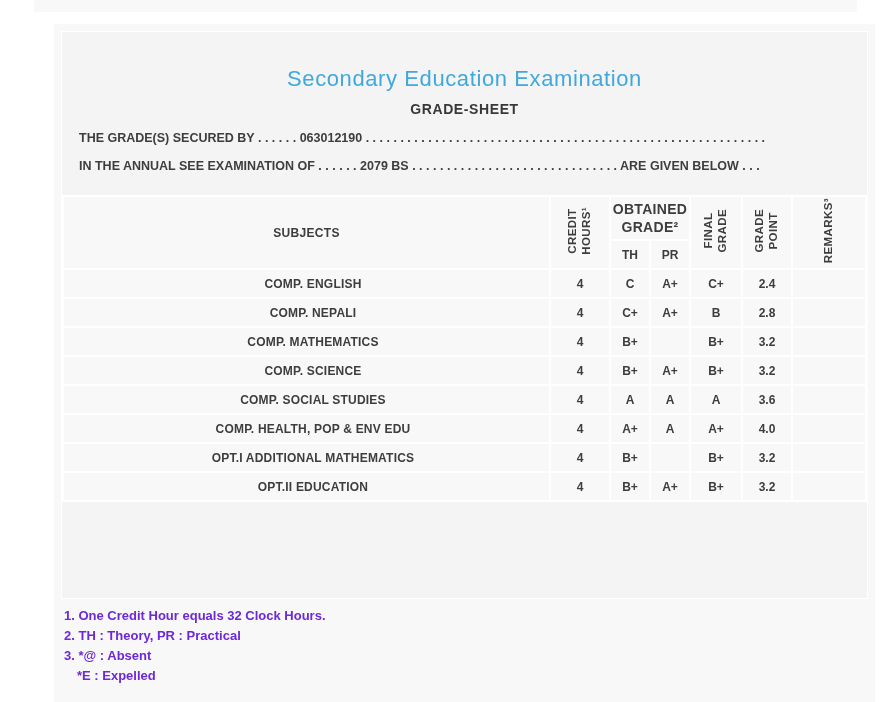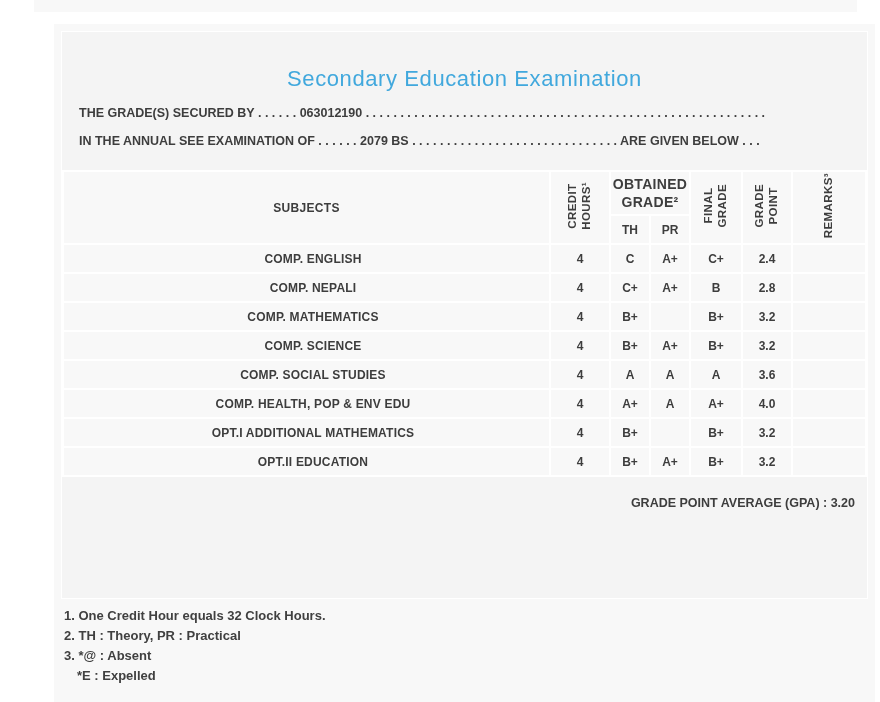--- a/index.html
+++ b/index.html
@@ -108,33 +108,34 @@
   }
   ul.footnotes {
     list-style: none;
     margin: 7px 0 0 0;
     padding: 0 0 0 3px;
   }
   ul.footnotes li {
     font-size: 13px;
     font-weight: 700;
     line-height: 20px;
-    color: #404040;
+    color: #6d28d9;
   }
   ul.footnotes li.indent { padding-left: 13px; }
 </style>
 </head>
 <body>
 
 <div class="top-strip"></div>
 
 <div class="card">
   <div class="panel">
 
     <h1 class="title">Secondary Education Examination</h1>
+    <h2 class="subtitle">GRADE-SHEET</h2>
 
     <div class="info">
       <div class="info-line">THE GRADE(S) SECURED BY . . . . . . 063012190 . . . . . . . . . . . . . . . . . . . . . . . . . . . . . . . . . . . . . . . . . . . . . . . . . . . . . . . . . .</div>
       <div class="info-line">IN THE ANNUAL SEE EXAMINATION OF . . . . . . 2079 BS . . . . . . . . . . . . . . . . . . . . . . . . . . . . . . ARE GIVEN BELOW . . .</div>
     </div>
 
     <table class="grades">
       <colgroup>
         <col style="width:auto">
         <col style="width:58px">
@@ -231,21 +232,20 @@
             <td class="center">4</td>
             <td class="center">B+</td>
             <td class="center">A+</td>
             <td class="center">B+</td>
             <td class="center">3.2</td>
             <td class="center"></td>
           </tr>
         </tbody>
     </table>
 
-    <div class="gpa-line">GRADE POINT AVERAGE (GPA) : 3.20</div>
   </div>
 
   <ul class="footnotes">
       <li>1. One Credit Hour equals 32 Clock Hours.</li>
       <li>2. TH : Theory, PR : Practical</li>
       <li>3. *@ : Absent</li>
       <li class="indent">*E : Expelled</li>
     </ul>
 </div>
 

